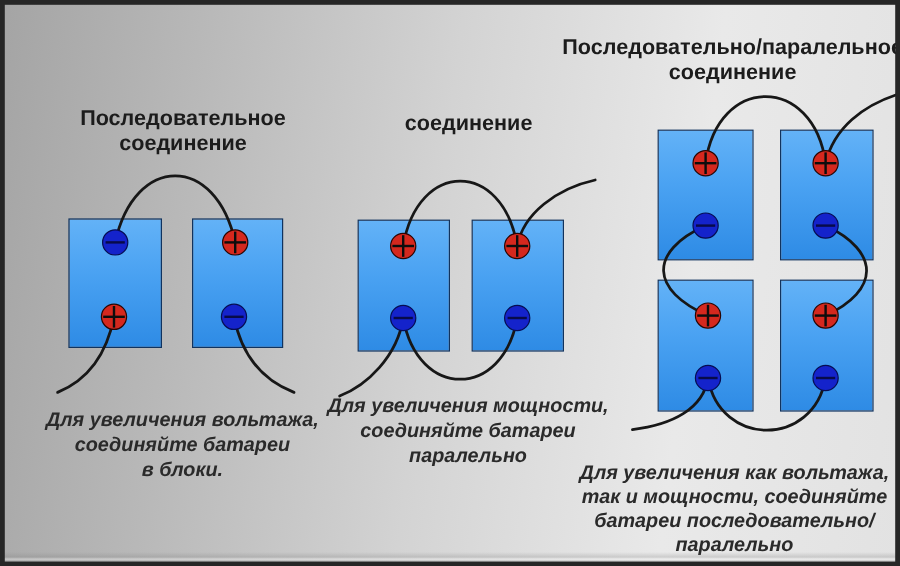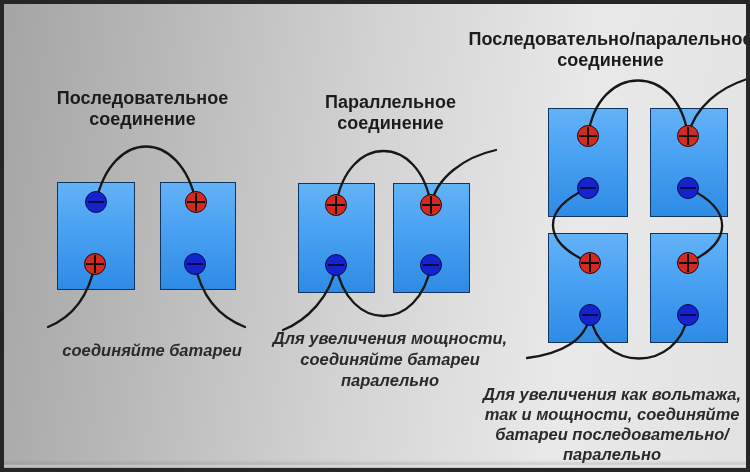--- a/index.html
+++ b/index.html
@@ -30,26 +30,25 @@
   .icon{position:absolute;inset:0;display:block;}
   .icon.plus::before{content:"";position:absolute;left:50%;top:1px;bottom:1px;width:2.6px;margin-left:-1.3px;background:#0d0d0d;}
   .icon.plus::after{content:"";position:absolute;top:50%;left:1px;right:1px;height:2.6px;margin-top:-1.3px;background:#0d0d0d;}
   .icon.minus::after{content:"";position:absolute;top:50%;left:2px;right:2px;height:2.6px;margin-top:-1.3px;background:rgba(5,5,40,.8);}
 </style>
 </head>
 <body>
 
 <div class="stage">
 
-  <div class="title" style="left:40px;top:88px;width:205px">
+  <div class="title" style="left:50px;top:88px;width:205px">
     <div>Последовательное</div>
     <div>соединение</div>
   </div>
   <div class="title" style="left:288px;top:92px;width:205px">
-    <div>Параллельное</div>
     <div>соединение</div>
   </div>
   <div class="title" style="left:468px;top:29px;width:285px">
     <div>Последовательно/паралельное</div>
     <div>соединение</div>
   </div>
 
   <div class="battery" style="left:57px;top:182px;width:78px;height:108px"></div>
   <div class="battery" style="left:160px;top:182px;width:76px;height:108px"></div>
   <div class="battery" style="left:298px;top:183px;width:77px;height:110px"></div>
@@ -122,21 +121,23 @@
       <span class="icon plus"></span>
     </div>
   <div class="terminal neg" style="left:579px;top:304px">
       <span class="icon minus"></span>
     </div>
   <div class="terminal neg" style="left:677px;top:304px">
       <span class="icon minus"></span>
     </div>
 
   <div class="caption" style="left:28px;top:340px;width:248px">
+    <div>Для увеличения вольтажа,</div>
     <div>соединяйте батареи</div>
+    <div>в блоки.</div>
   </div>
   <div class="caption" style="left:266px;top:328px;width:248px">
     <div>Для увеличения мощности,</div>
     <div>соединяйте батареи</div>
     <div>паралельно</div>
   </div>
   <div class="caption" style="left:472px;top:384px;width:280px;line-height:20px">
     <div>Для увеличения как вольтажа,</div>
     <div>так и мощности, соединяйте</div>
     <div>батареи последовательно/</div>

